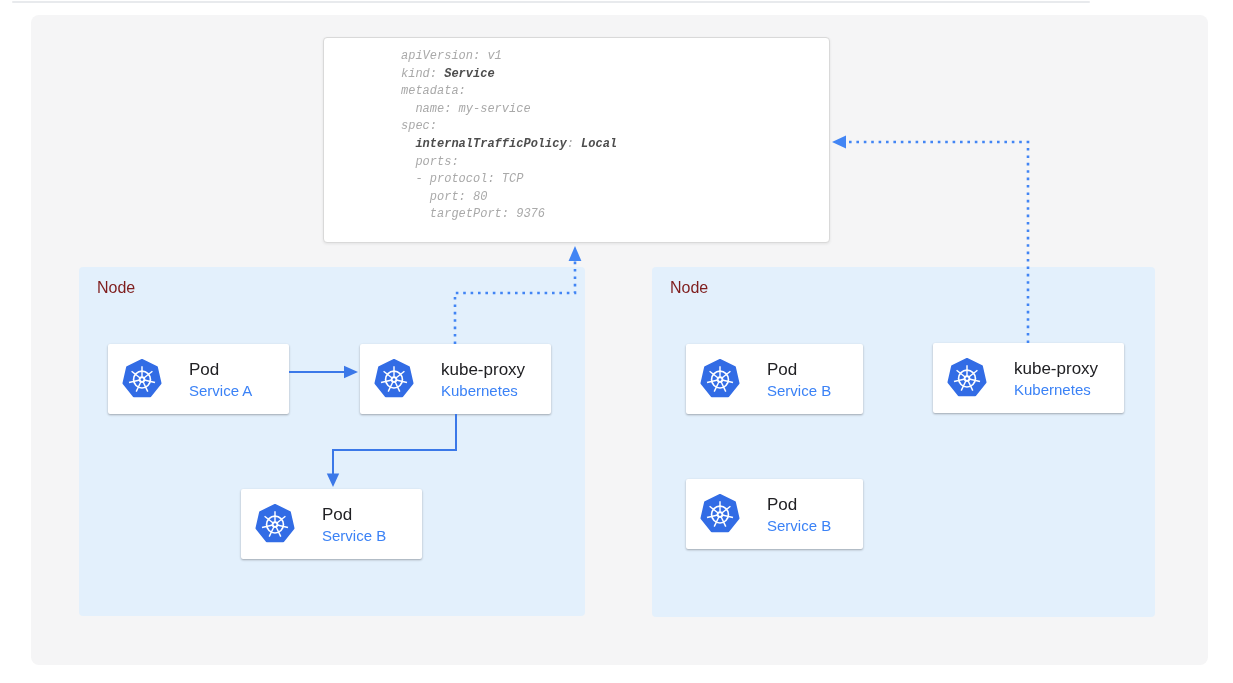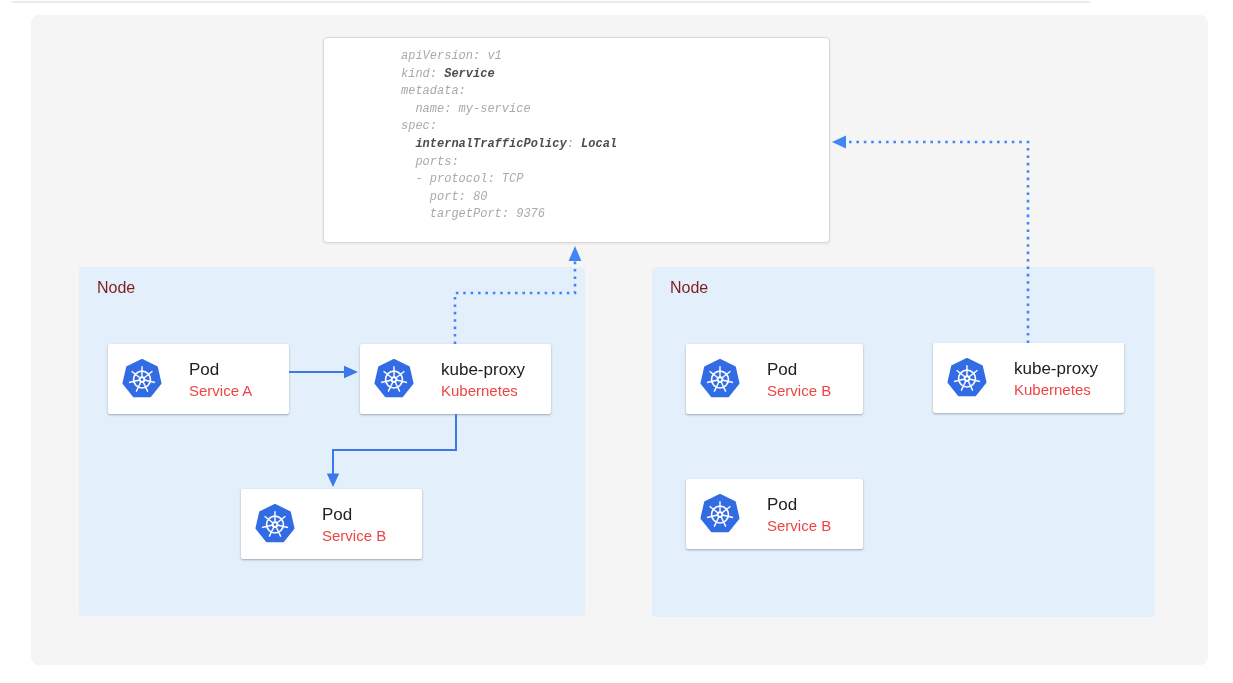--- a/index.html
+++ b/index.html
@@ -21,21 +21,21 @@
   .node-left{left:79px;top:267px;width:506px;height:349px;}
   .node-right{left:652px;top:267px;width:503px;height:350px;}
   .node-label{position:absolute;font-size:16px;color:#7f1d1d;}
 
   
   .card{position:absolute;height:70px;background:#ffffff;border-radius:2px;
         box-shadow:0 1px 2px rgba(0,0,0,.22),0 1px 3px rgba(0,0,0,.1);
         display:flex;align-items:center;box-sizing:border-box;padding-left:14px;}
   .card .k8s{width:40px;height:40px;flex:0 0 40px;margin-right:27px;}
   .card-title{font-size:17px;color:#212124;line-height:22px;}
-  .card-subtitle{font-size:15px;color:#ef4444;line-height:19px;}
+  .card-subtitle{font-size:15px;color:#3b82f6;line-height:19px;}
 
   .overlay{position:absolute;left:0;top:0;width:1233px;height:683px;pointer-events:none;}
 </style>
 </head>
 <body>
 
 <svg width="0" height="0" style="position:absolute">
   <defs>
     <g id="k8s-logo">
       <polygon points="18,1 31.29,7.4 34.57,21.78 25.38,33.32 10.62,33.32 1.43,21.78 4.71,7.4" fill="#326ce5" stroke="#326ce5" stroke-width="2" stroke-linejoin="round"></polygon>

